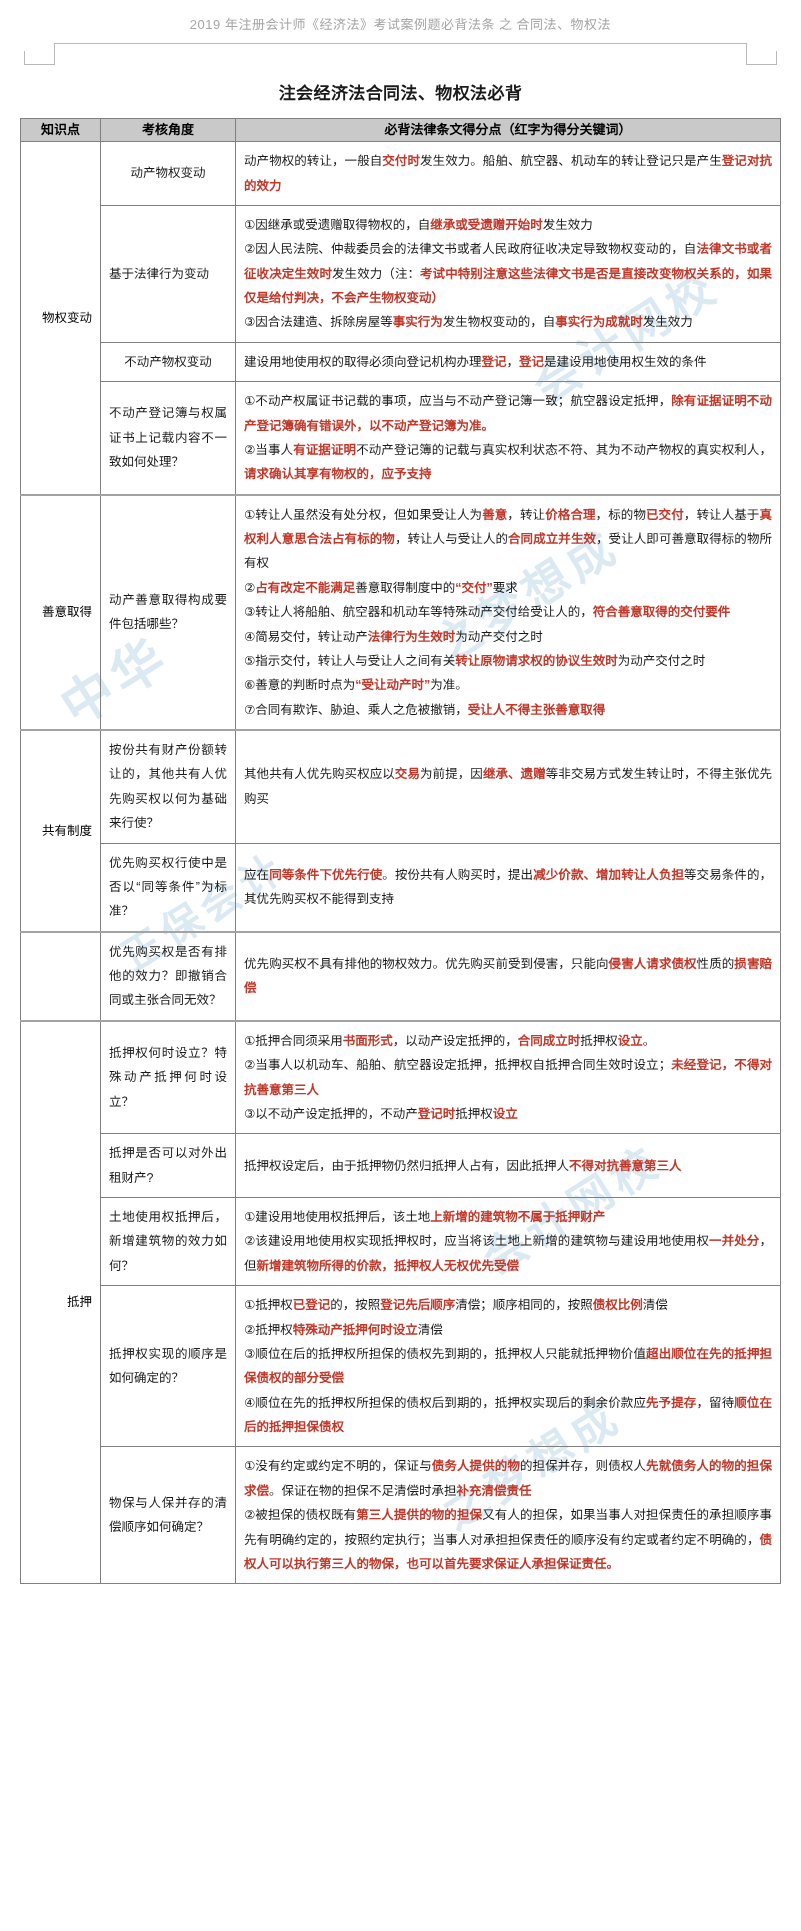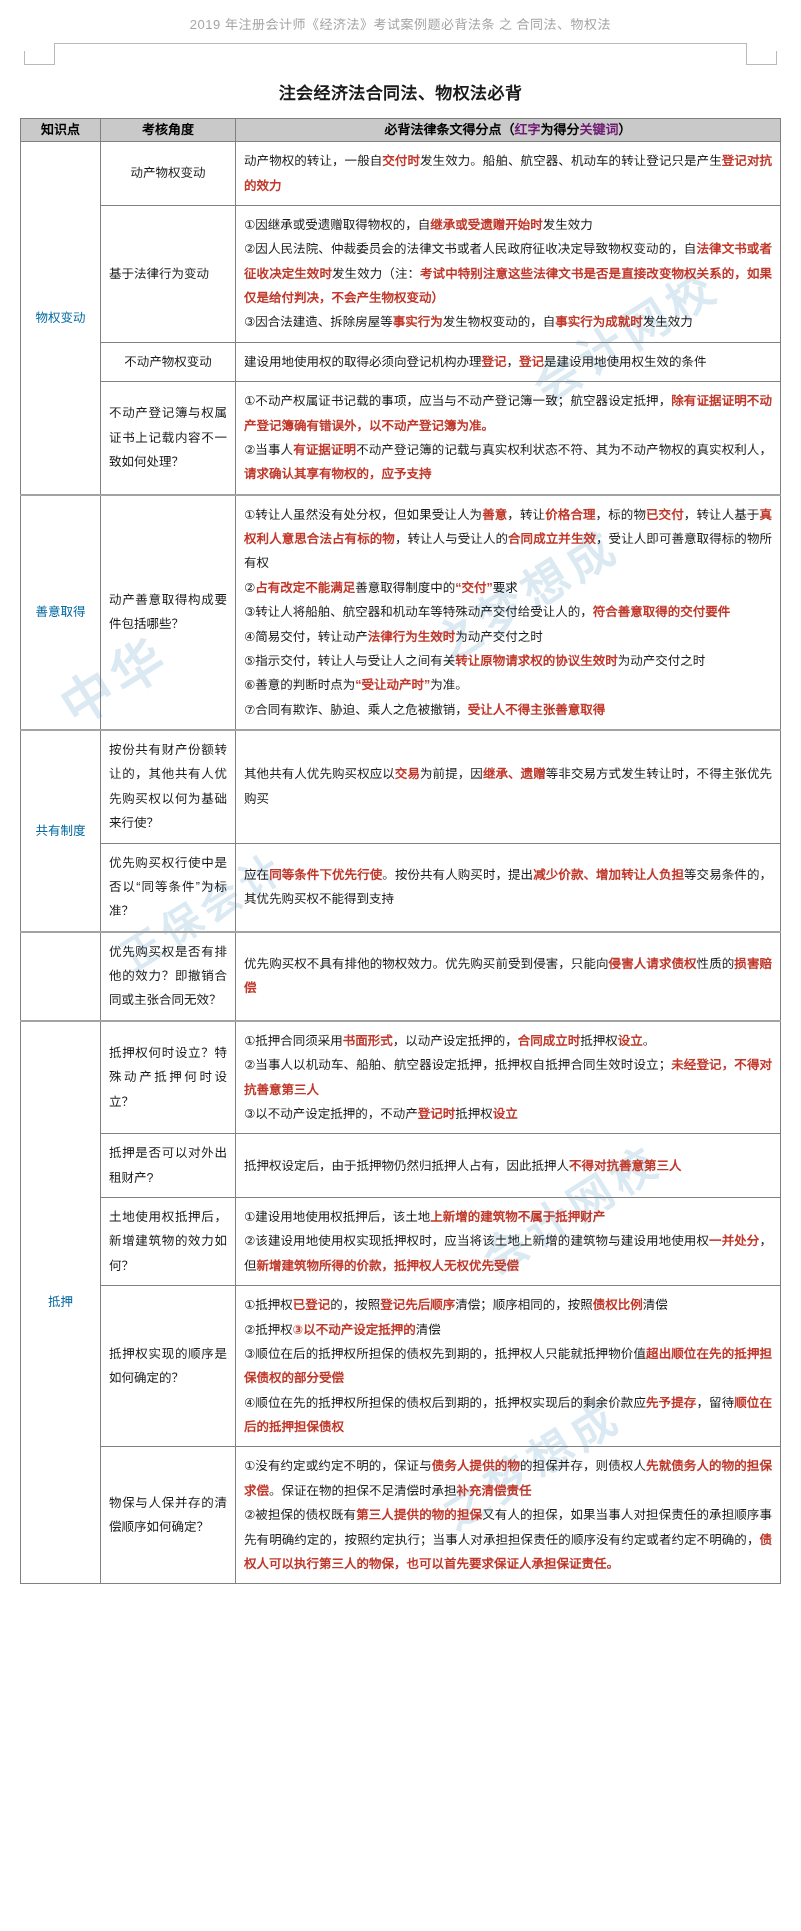--- a/index.html
+++ b/index.html
@@ -121,26 +121,26 @@
   table.law-table thead th {
     background: #c9c9c9;
     text-align: center;
     font-weight: bold;
     font-size: 13px;
     color: #000;
     padding: 2px 4px;
     line-height: 1.4;
   }
   .th-note { font-weight: bold; }
-  .th-note .red { color: #701a75; }
+  .th-note .red { color: #000000; }
 
   td.topic-cell {
-    text-align: center;
+    text-align: right;
     font-size: 13px;
-    color: #0369a1;
+    color: #000000;
     line-height: 1.6;
     padding: 4px 2px;
   }
   td.angle-cell {
     font-size: 12.5px;
     color: #1a1a1a;
     line-height: 1.9;
     padding: 6px 7px;
   }
   td.angle-cell.center { text-align: center; }
@@ -301,21 +301,21 @@
           <td class="angle-cell just">土地使用权抵押后，新增建筑物的效力如何？</td>
           <td class="content-cell">
             <div class="ln"><span>①建设用地使用权抵押后，该土地</span><span class="kw">上新增的建筑物不属于抵押财产</span></div>
             <div class="ln"><span>②该建设用地使用权实现抵押权时，应当将该土地上新增的建筑物与建设用地使用权</span><span class="kw">一并处分</span><span>，但</span><span class="kw">新增建筑物所得的价款，抵押权人无权优先受偿</span></div>
           </td>
         </tr>
         <tr>
           <td class="angle-cell just">抵押权实现的顺序是如何确定的？</td>
           <td class="content-cell">
             <div class="ln"><span>①抵押权</span><span class="kw">已登记</span><span>的，按照</span><span class="kw">登记先后顺序</span><span>清偿；顺序相同的，按照</span><span class="kw">债权比例</span><span>清偿</span></div>
-            <div class="ln"><span>②抵押权</span><span class="kw">③以不动产设定抵押的</span><span>清偿</span></div>
+            <div class="ln"><span>②抵押权</span><span class="kw">特殊动产抵押何时设立</span><span>清偿</span></div>
             <div class="ln"><span>③顺位在后的抵押权所担保的债权先到期的，抵押权人只能就抵押物价值</span><span class="kw">超出顺位在先的抵押担保债权的部分受偿</span></div>
             <div class="ln"><span>④顺位在先的抵押权所担保的债权后到期的，抵押权实现后的剩余价款应</span><span class="kw">先予提存</span><span>，留待</span><span class="kw">顺位在后的抵押担保债权</span></div>
           </td>
         </tr>
         <tr>
           <td class="angle-cell just">物保与人保并存的清偿顺序如何确定？</td>
           <td class="content-cell">
             <div class="ln"><span>①没有约定或约定不明的，保证与</span><span class="kw">债务人提供的物</span><span>的担保并存，则债权人</span><span class="kw">先就债务人的物的担保求偿</span><span>。保证在物的担保不足清偿时承担</span><span class="kw">补充清偿责任</span></div>
             <div class="ln"><span>②被担保的债权既有</span><span class="kw">第三人提供的物的担保</span><span>又有人的担保，如果当事人对担保责任的承担顺序事先有明确约定的，按照约定执行；当事人对承担担保责任的顺序没有约定或者约定不明确的，</span><span class="kw">债权人可以执行第三人的物保，也可以首先要求保证人承担保证责任。</span></div>
           </td>

